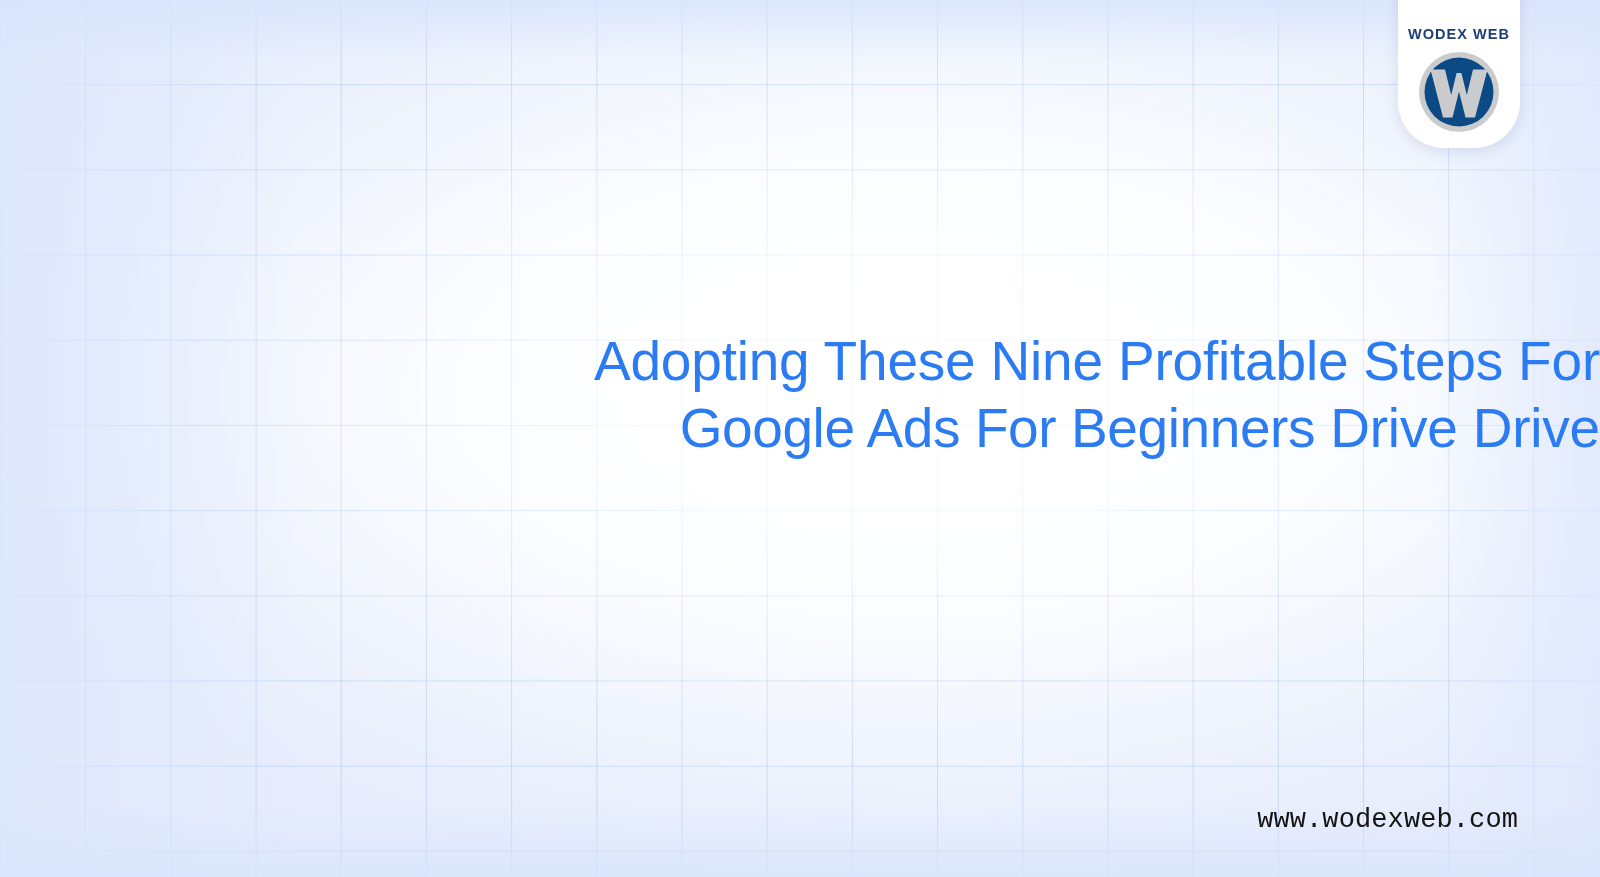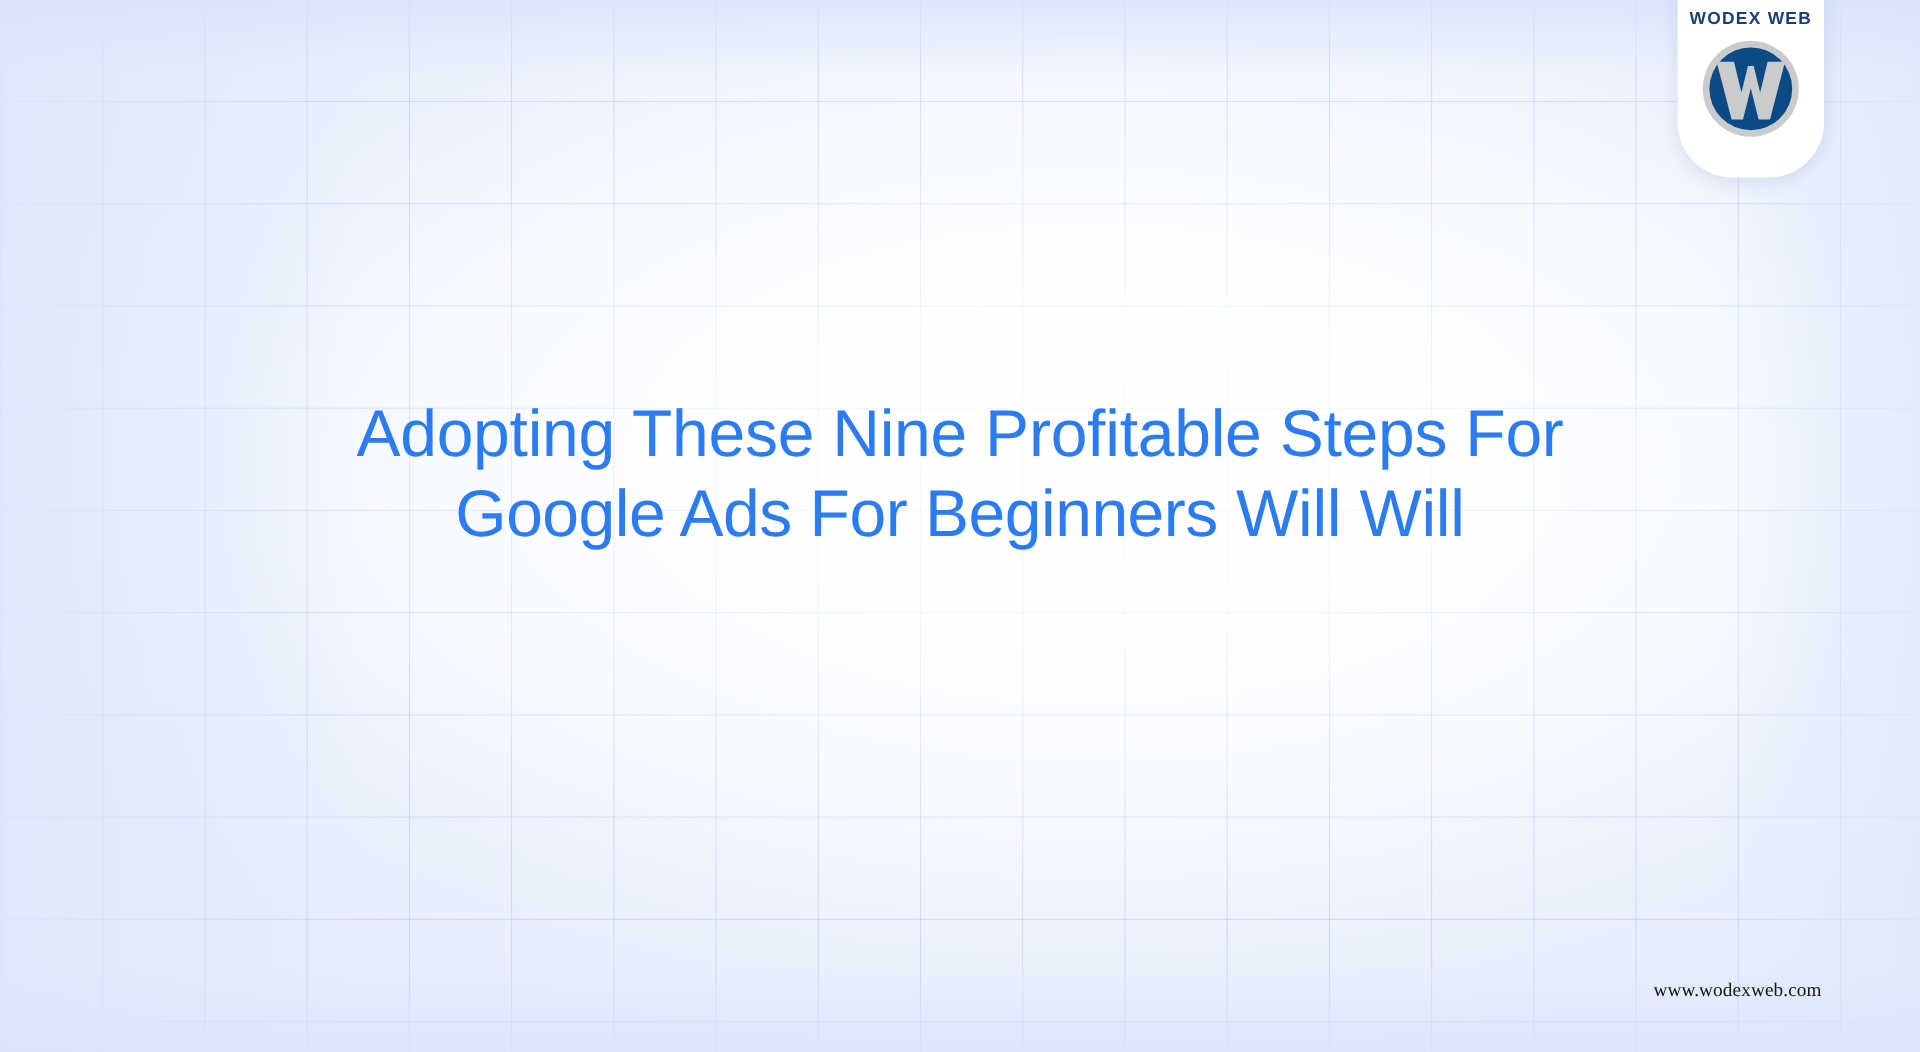--- a/index.html
+++ b/index.html
@@ -78,62 +78,62 @@
     left: 0; right: 0; bottom: 0; height: 70px;
     background: linear-gradient(to top, rgba(218,229,252,0.85), rgba(218,229,252,0));
   }
 
   
   .headline {
     position: absolute;
     left: 0;
     right: 0;
     top: 328px;
-    text-align: center;
+    text-align: right;
     color: #2b7bf3;
     font-family: "Liberation Sans", sans-serif;
     font-size: 55px;
     line-height: 67px;
     font-weight: 400;
     letter-spacing: -0.2px;
     white-space: nowrap;
   }
   .headline .ln { display: block; }
   .headline .em {
     font-weight: 400;
     letter-spacing: -0.4px;
   }
 
   
   .site-url {
     position: absolute;
     right: 82px;
     bottom: 42px;
-    font-family: Liberation Serif, serif;
-    font-size: 16px;
+    font-family: Liberation Mono, monospace;
+    font-size: 27px;
     color: #141414;
     letter-spacing: 0.1px;
   }
 
   
   .logo-badge {
     position: absolute;
     left: 1398px;
     top: -14px;
     width: 122px;
     height: 162px;
     background: #ffffff;
     border-radius: 10px 10px 46px 46px;
     box-shadow: 0 4px 14px rgba(40,70,130,0.13);
     display: flex;
     flex-direction: column;
     align-items: center;
   }
   .logo-wordmark {
-    margin-top: 22px;
+    margin-top: 40px;
     font-family: "Liberation Sans", sans-serif;
     font-size: 14.5px;
     font-weight: 700;
     letter-spacing: 1.05px;
     color: #1c3f73;
     white-space: nowrap;
   }
   .logo-mark {
     margin-top: 9px;
     width: 82px;
@@ -150,21 +150,21 @@
   <div class="bg-base"></div>
   <div class="bg-grid"></div>
   <div class="bg-wash"></div>
   <div class="bg-edge-left"></div>
   <div class="bg-edge-right"></div>
   <div class="bg-edge-top"></div>
   <div class="bg-edge-bottom"></div>
 
   <div class="headline">
     <span class="ln">Adopting These Nine Profitable Steps For</span>
-    <span class="ln"><b class="em">Google Ads For Beginners</b><span> Will Will</span></span>
+    <span class="ln"><b class="em">Google Ads For Beginners</b><span> Drive Drive</span></span>
   </div>
 
   <div class="site-url">www.wodexweb.com</div>
 
   <div class="logo-badge">
     <div class="logo-wordmark">WODEX WEB</div>
     <div class="logo-mark">
       <svg width="82" height="82" viewBox="0 0 82 82" aria-hidden="true">
         <circle cx="41" cy="41" r="40" fill="#c9cbcc"></circle>
         <circle cx="41" cy="41" r="34.5" fill="#0b4a85"></circle>

